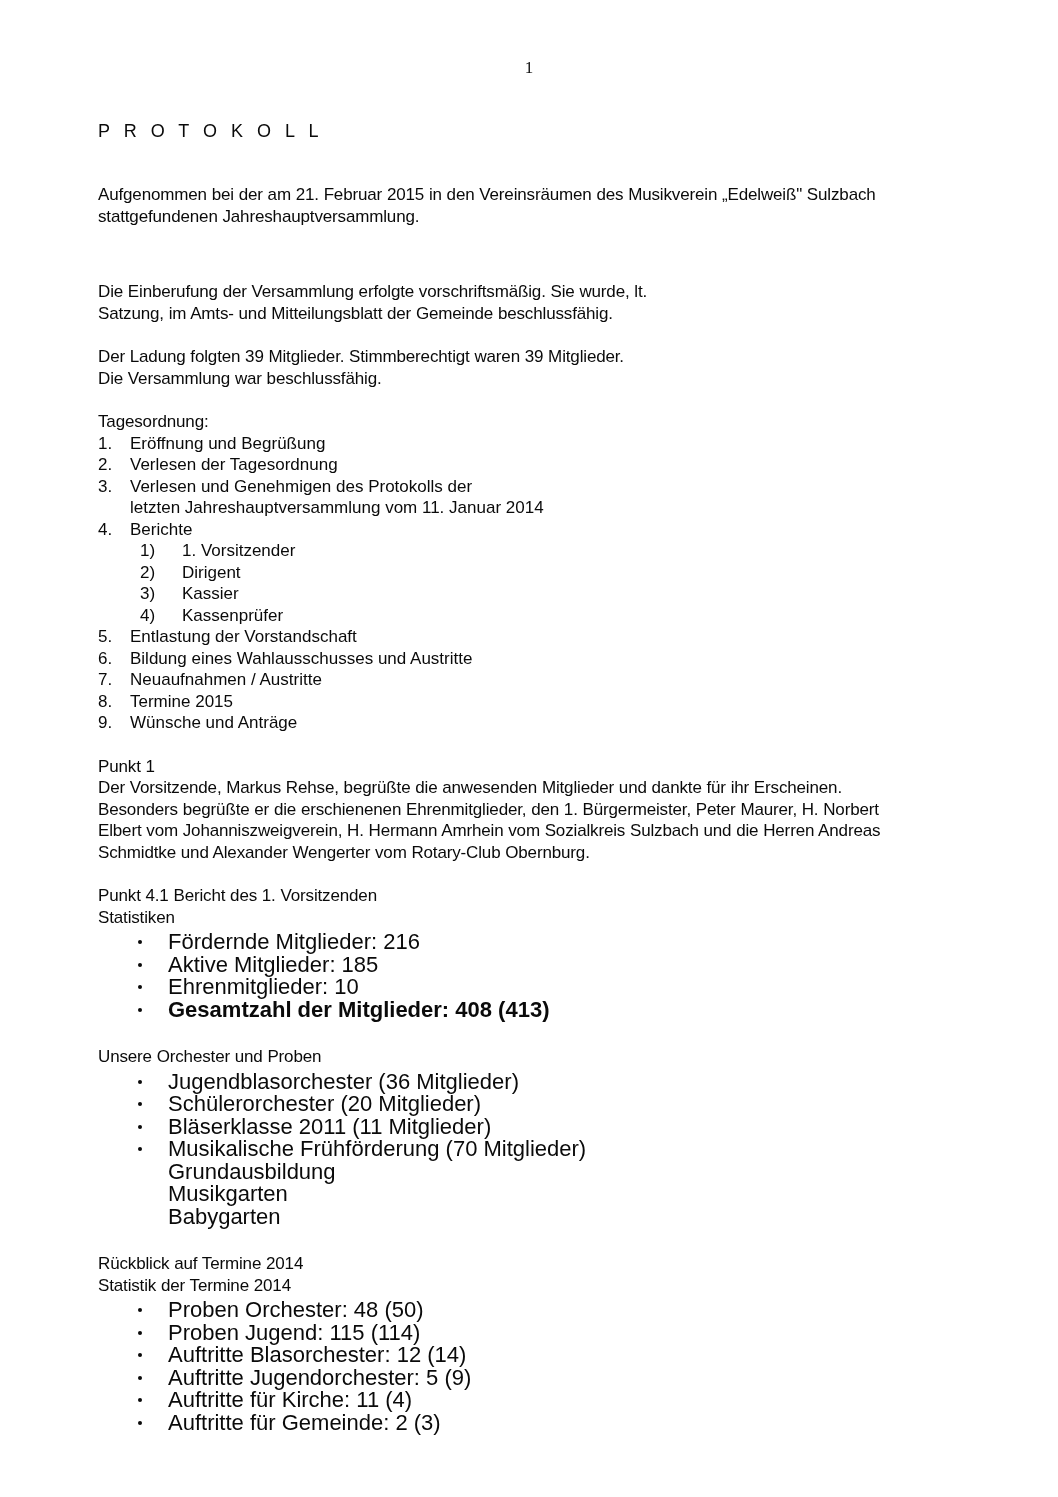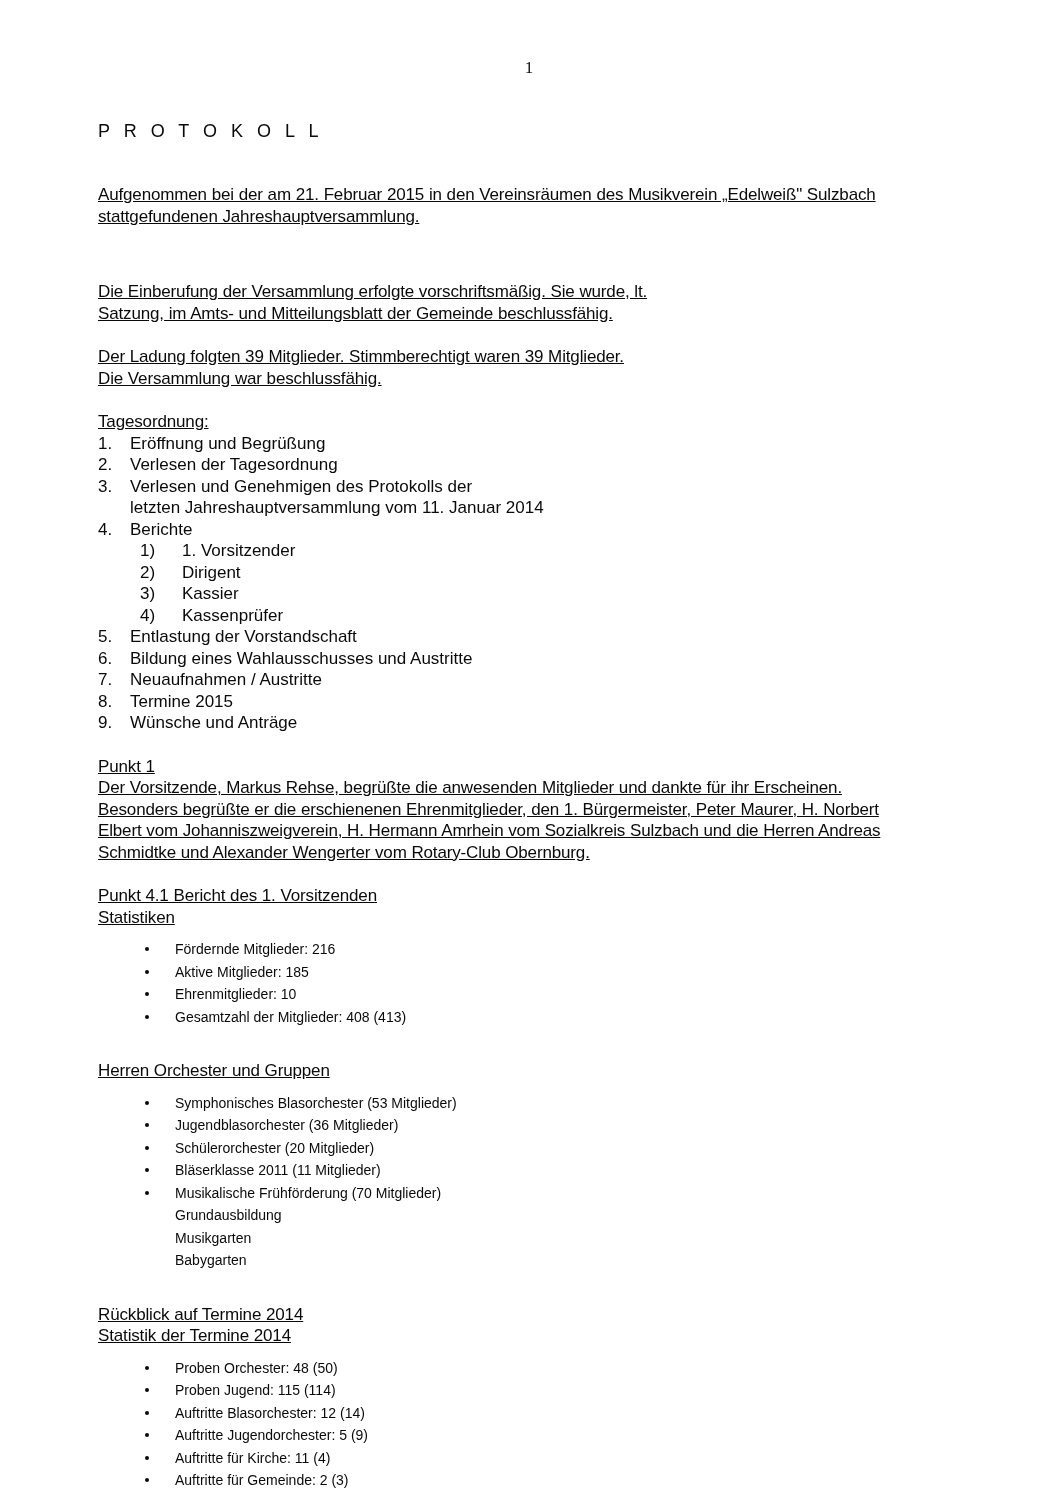--- a/index.html
+++ b/index.html
@@ -52,28 +52,27 @@
   }
 
   p.para {
     margin: 0;
     padding: 0;
     font-size: 17px;
     line-height: 21.5px;
     font-weight: 400;
     letter-spacing: -0.15px;
     word-spacing: 0.2px;
-    text-decoration: underline;
   }
 
   .gap-lg { height: 42px; }
   .gap-md { height: 22px; }
   .gap-sm { height: 12px; }
 
-  .bold { font-weight: 400; }
+  .bold { font-weight: 700; }
 
   
   .agenda {
     list-style: none;
     margin: 0;
     padding: 0;
     font-size: 17px;
     line-height: 21.5px;
   }
   .agenda > li {
@@ -105,23 +104,23 @@
     position: absolute;
     left: 10px;
     top: 0;
     width: 32px;
     text-align: left;
   }
 
   
   ul.bullets {
     list-style: none;
-    margin: 10px;
-    padding: 0;
-    font-size: 14px;
+    margin: 3px;
+    padding: 0;
+    font-size: 22px;
     line-height: 22.5px;
   }
   ul.bullets > li {
     position: relative;
     padding-left: 67px;
     margin: 0;
   }
   ul.bullets > li > .bullet {
     position: absolute;
     left: 37px;
@@ -251,27 +250,23 @@
         <span>Ehrenmitglieder: 10</span>
       </li>
       <li>
         <span class="bullet"></span>
         <span class="bold">Gesamtzahl der Mitglieder: 408 (413)</span>
       </li>
     </ul>
 
     <div class="gap-md"></div>
 
-    <p class="para bold">Herren Orchester und Gruppen</p>
+    <p class="para bold">Unsere Orchester und Proben</p>
 
     <ul class="bullets">
-      <li>
-        <span class="bullet"></span>
-        <span>Symphonisches Blasorchester (53 Mitglieder)</span>
-      </li>
       <li>
         <span class="bullet"></span>
         <span>Jugendblasorchester (36 Mitglieder)</span>
       </li>
       <li>
         <span class="bullet"></span>
         <span>Schülerorchester (20 Mitglieder)</span>
       </li>
       <li>
         <span class="bullet"></span>

